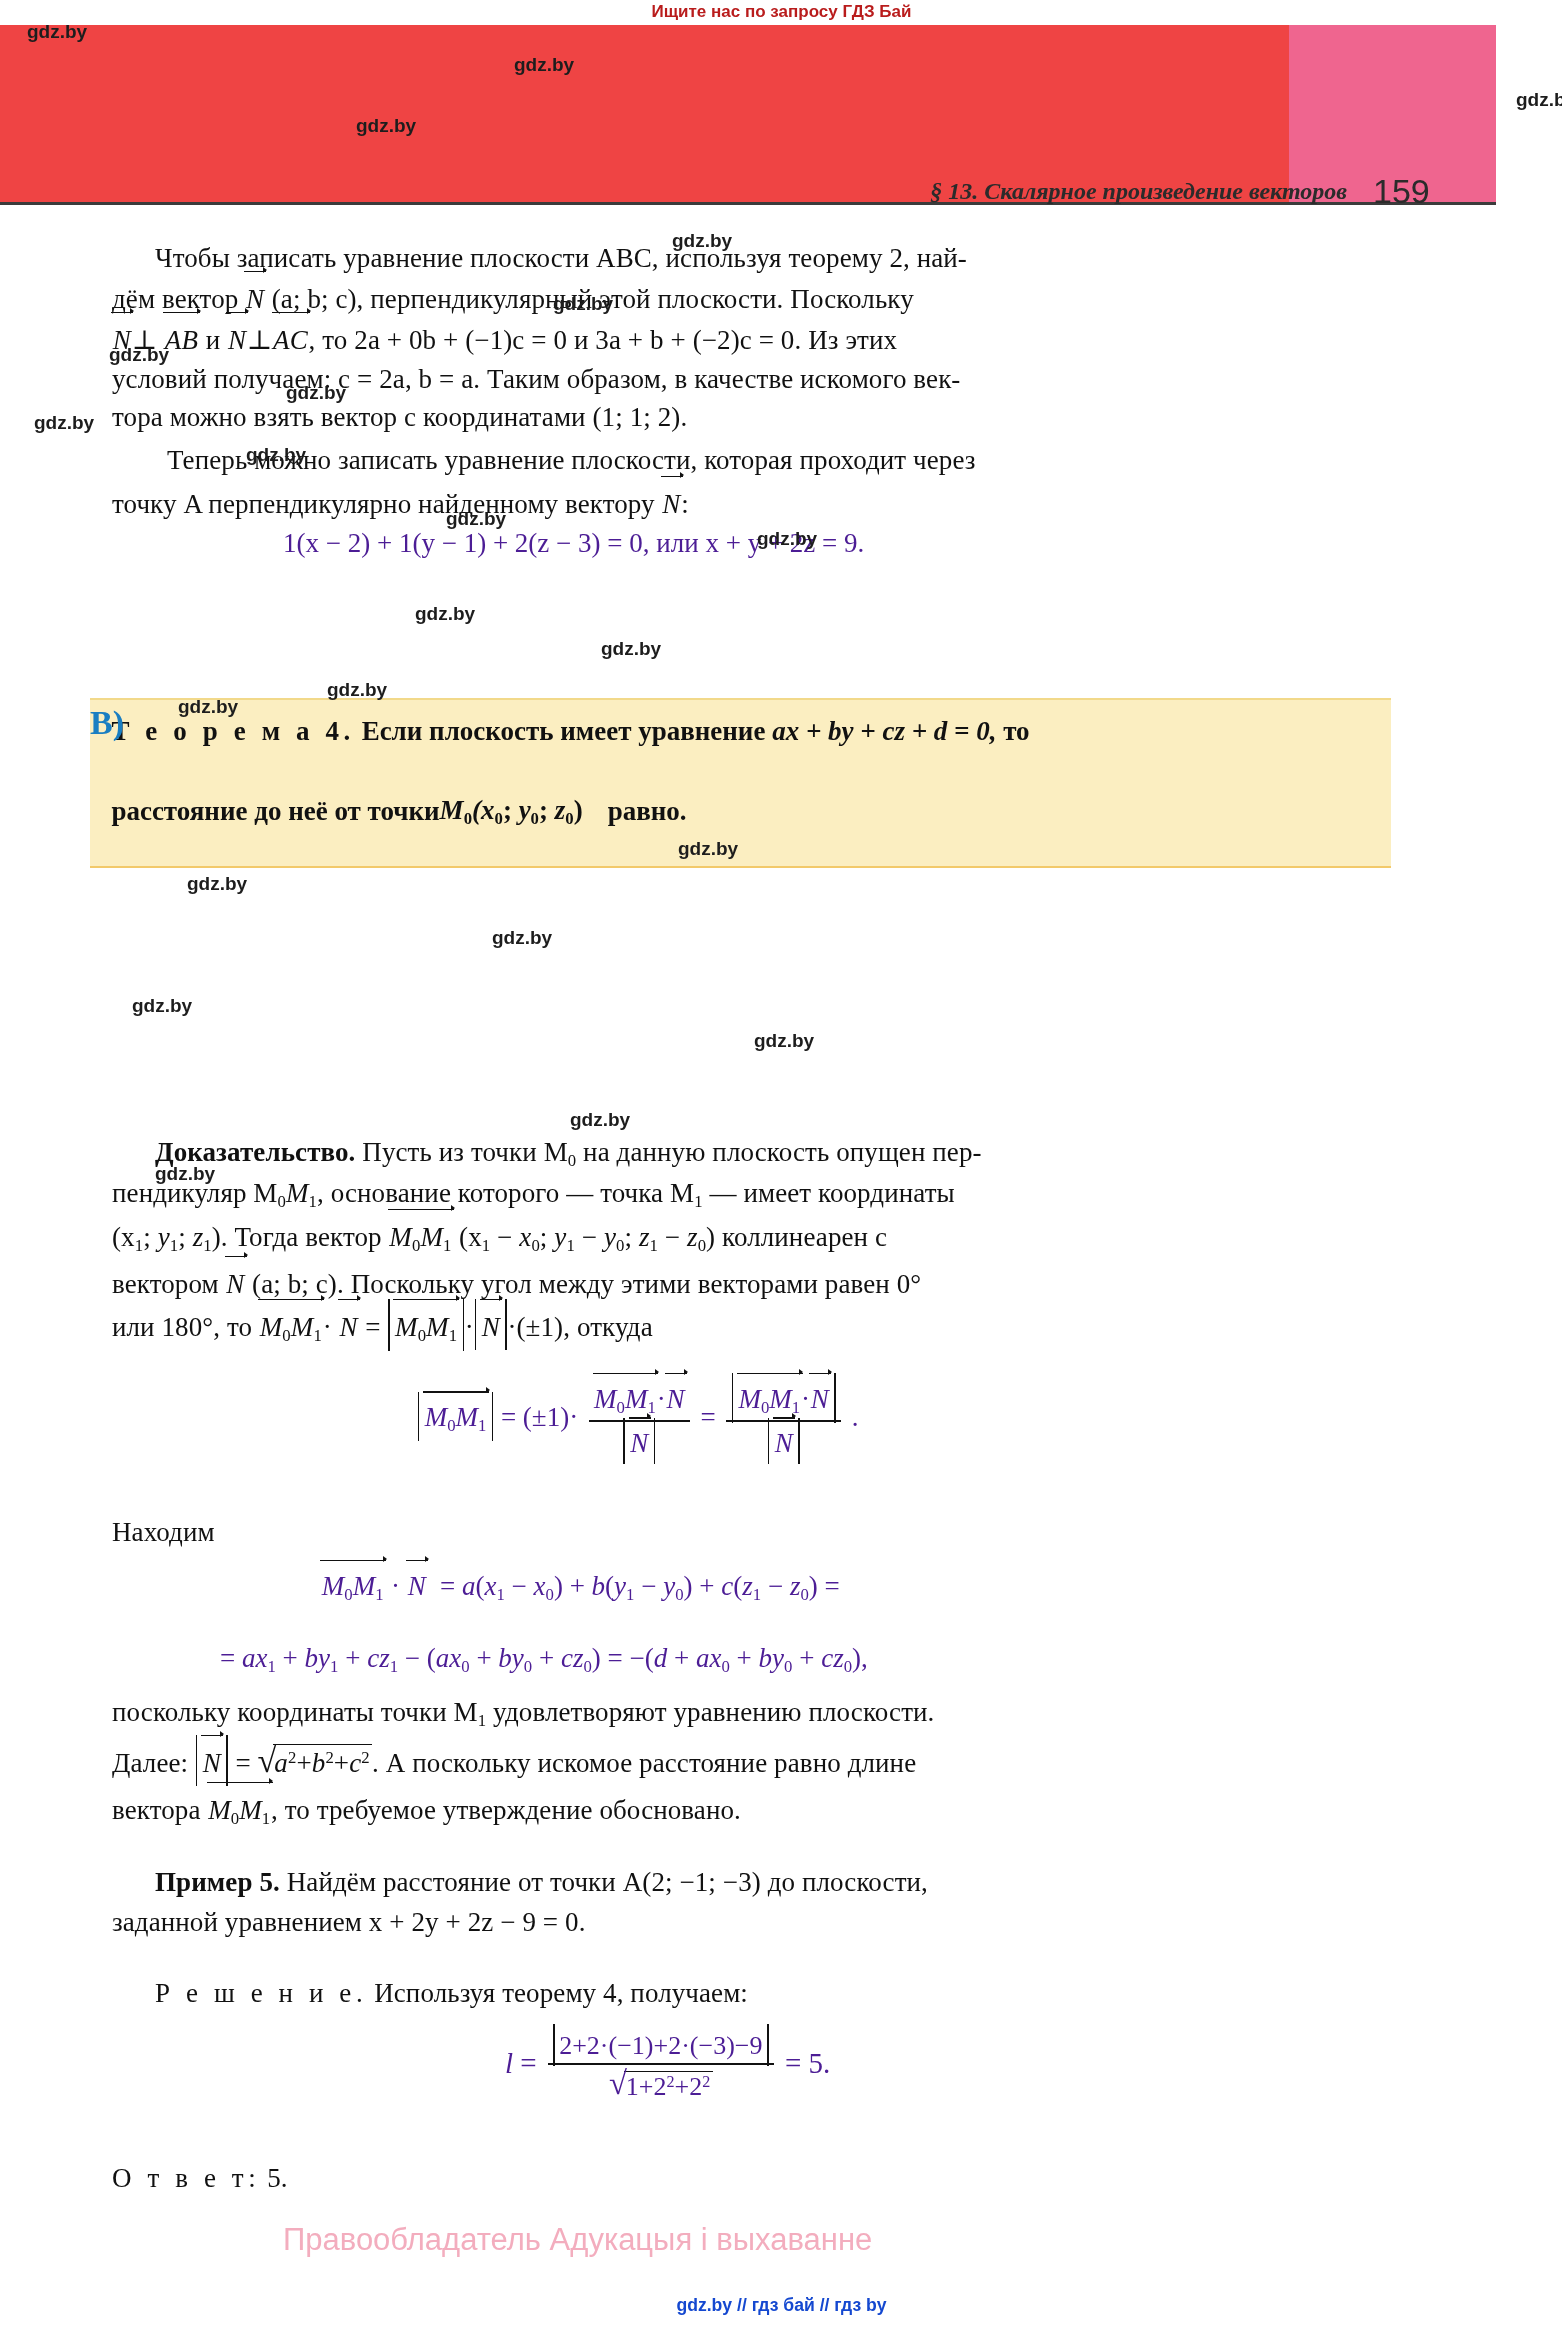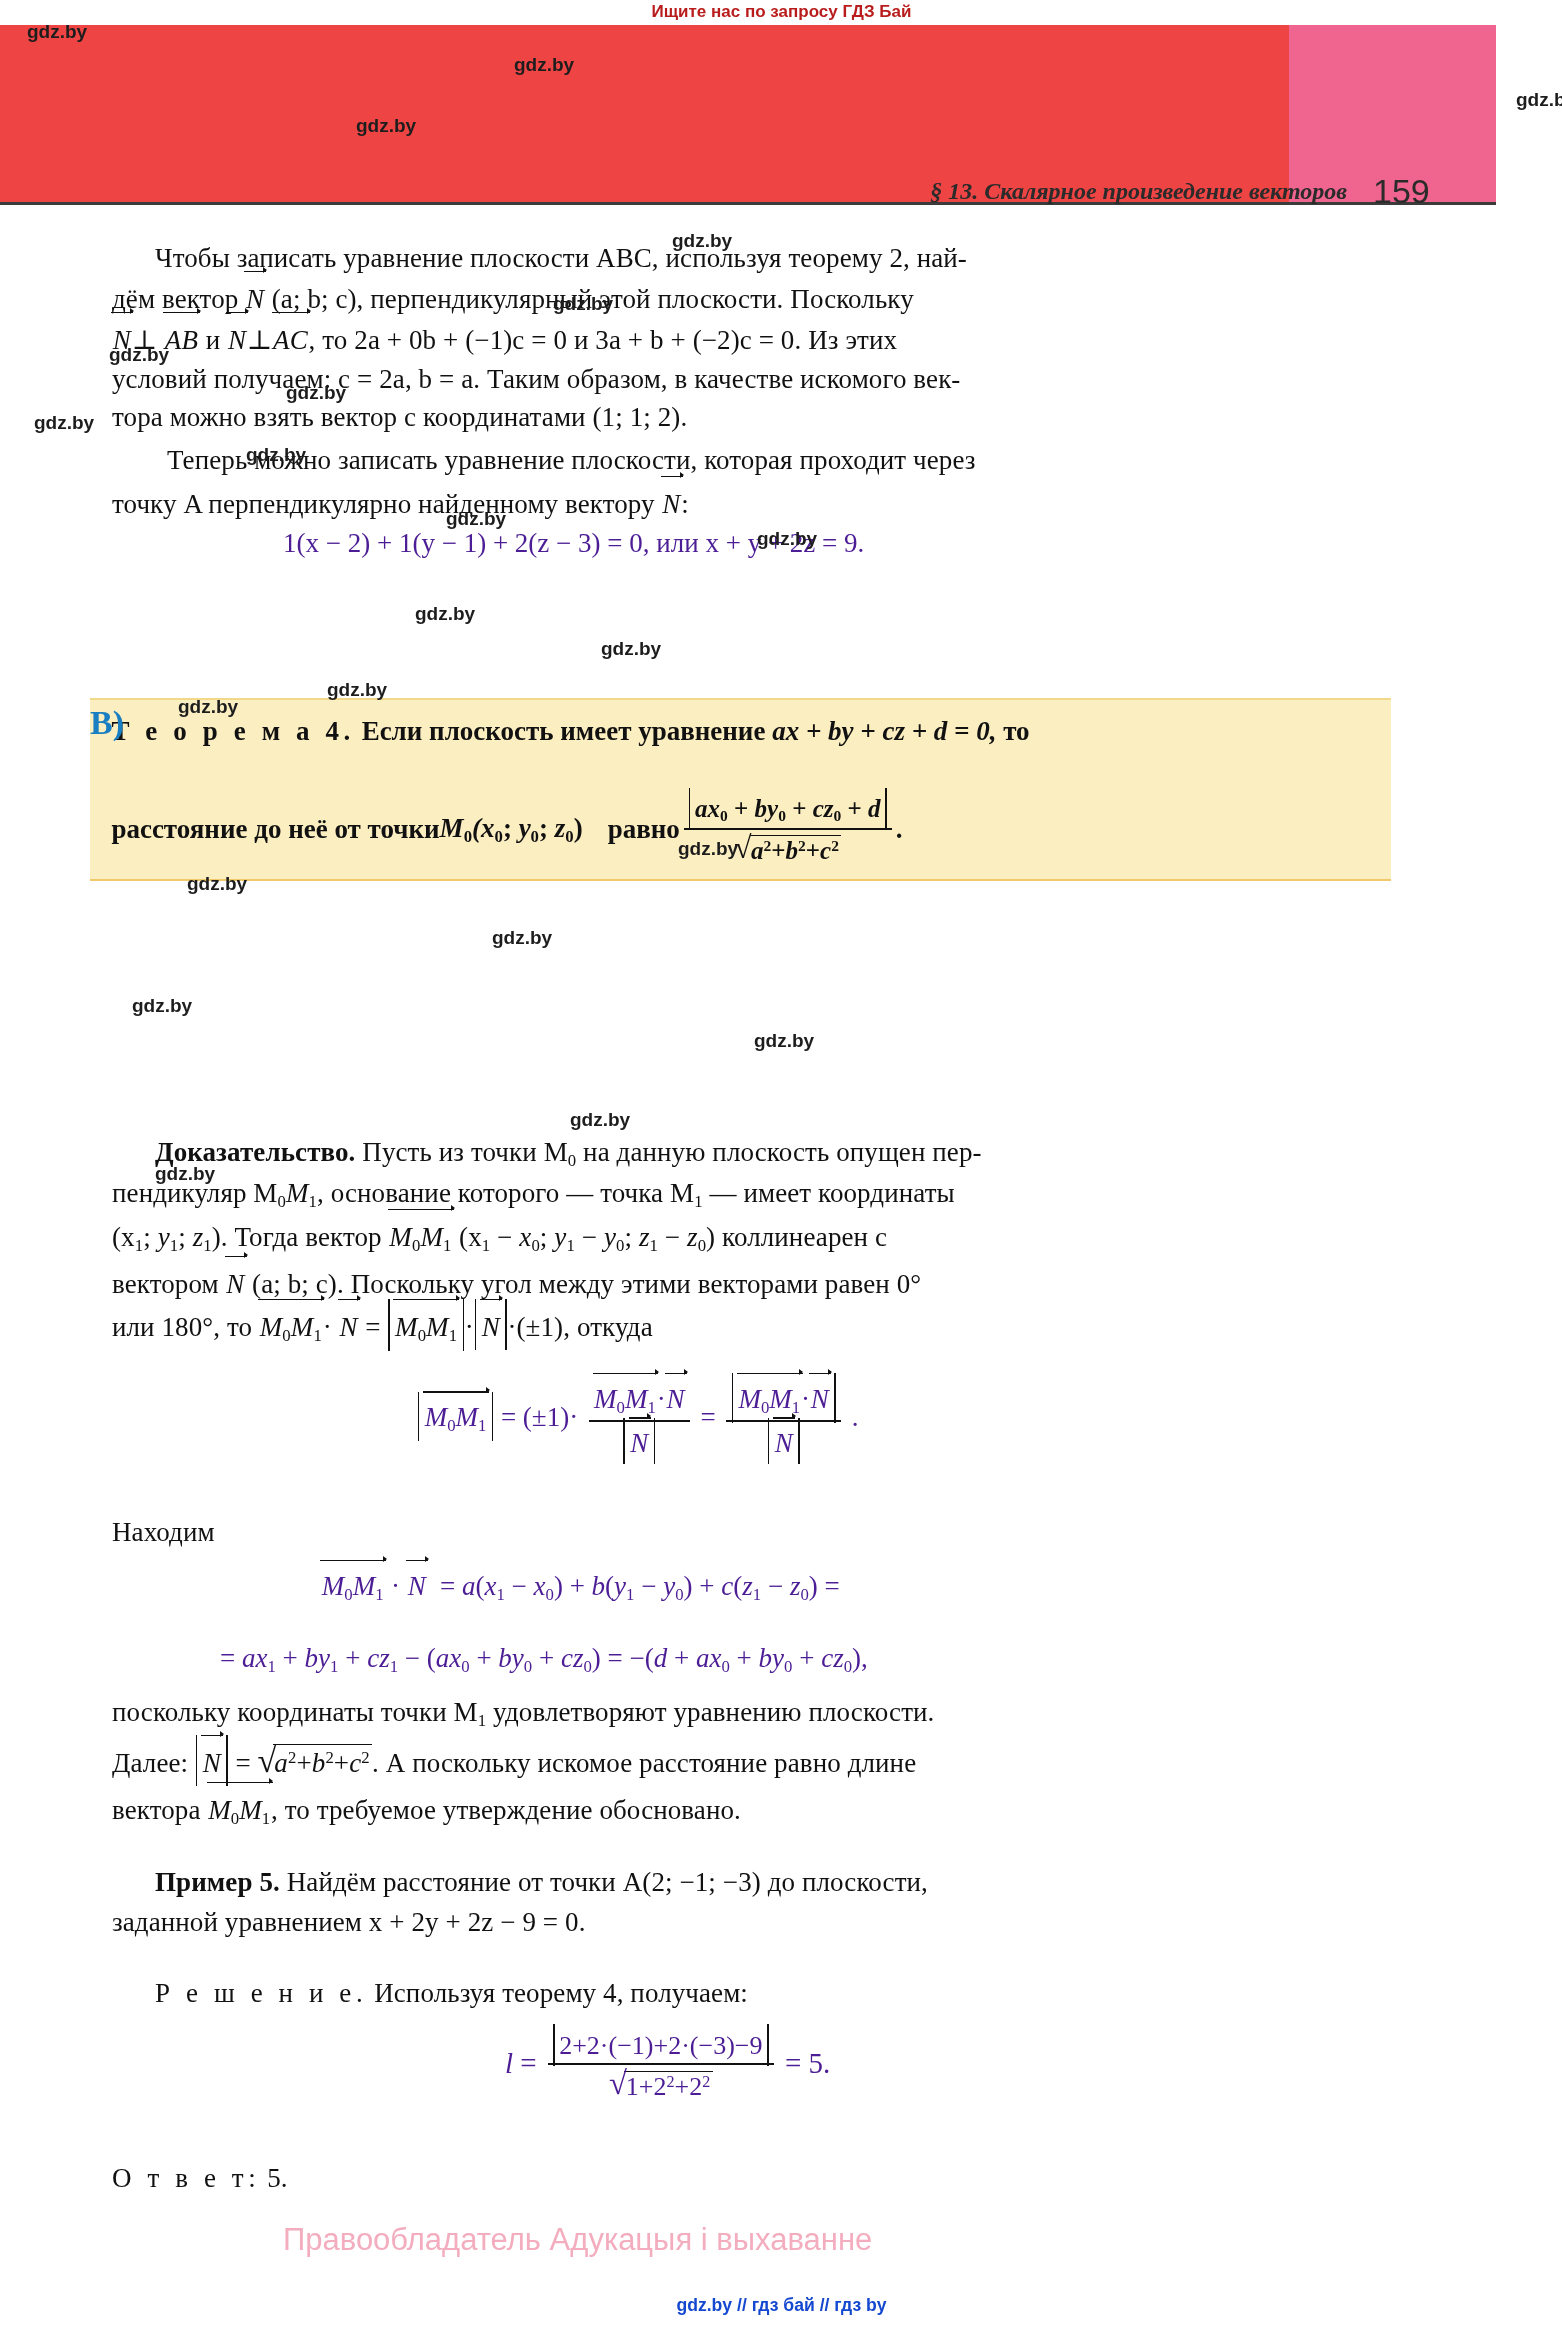--- a/index.html
+++ b/index.html
@@ -295,28 +295,20 @@
     <i class="m">ax + by + cz + d = 0,</i>
     <span>то</span>
   </div>
 
   <div class="theorem-line2">
     <span>расстояние  до  неё  от  точки</span>
     <span style="margin-left:0;">
       <i class="m">M</i><sub class="s" style="font-style:normal;">0</sub><i class="m">(x</i><sub class="s" style="font-style:normal;">0</sub>; <i class="m">y</i><sub class="s" style="font-style:normal;">0</sub>; <i class="m">z</i><sub class="s" style="font-style:normal;">0</sub>)
     </span>
     <span style="margin-left:25px;">равно</span>
-    <span class="frac" style="font-size:25px;">
-      <span class="num">
-        <span class="av"><i class="m">ax</i><sub class="s" style="font-style:normal;">0</sub> + <i class="m">by</i><sub class="s" style="font-style:normal;">0</sub> + <i class="m">cz</i><sub class="s" style="font-style:normal;">0</sub> + <i class="m">d</i></span>
-      </span>
-      <span class="den">
-        <span class="sqrt"><span class="rad"><i class="m">a</i><sup class="s">2</sup>+<i class="m">b</i><sup class="s">2</sup>+<i class="m">c</i><sup class="s">2</sup></span></span>
-      </span>
-    </span>
     <span>.</span>
   </div>
 </div>
 
 <div class="para" style="position:absolute; left:112px; top:1135px; width:1305px; text-indent:43px;">
   <span class="bold">Доказательство.</span>
   <span>Пусть из точки M</span><sub class="s" style="font-style:normal;">0</sub>
   <span>на данную плоскость опущен пер-</span>
 </div>
 

